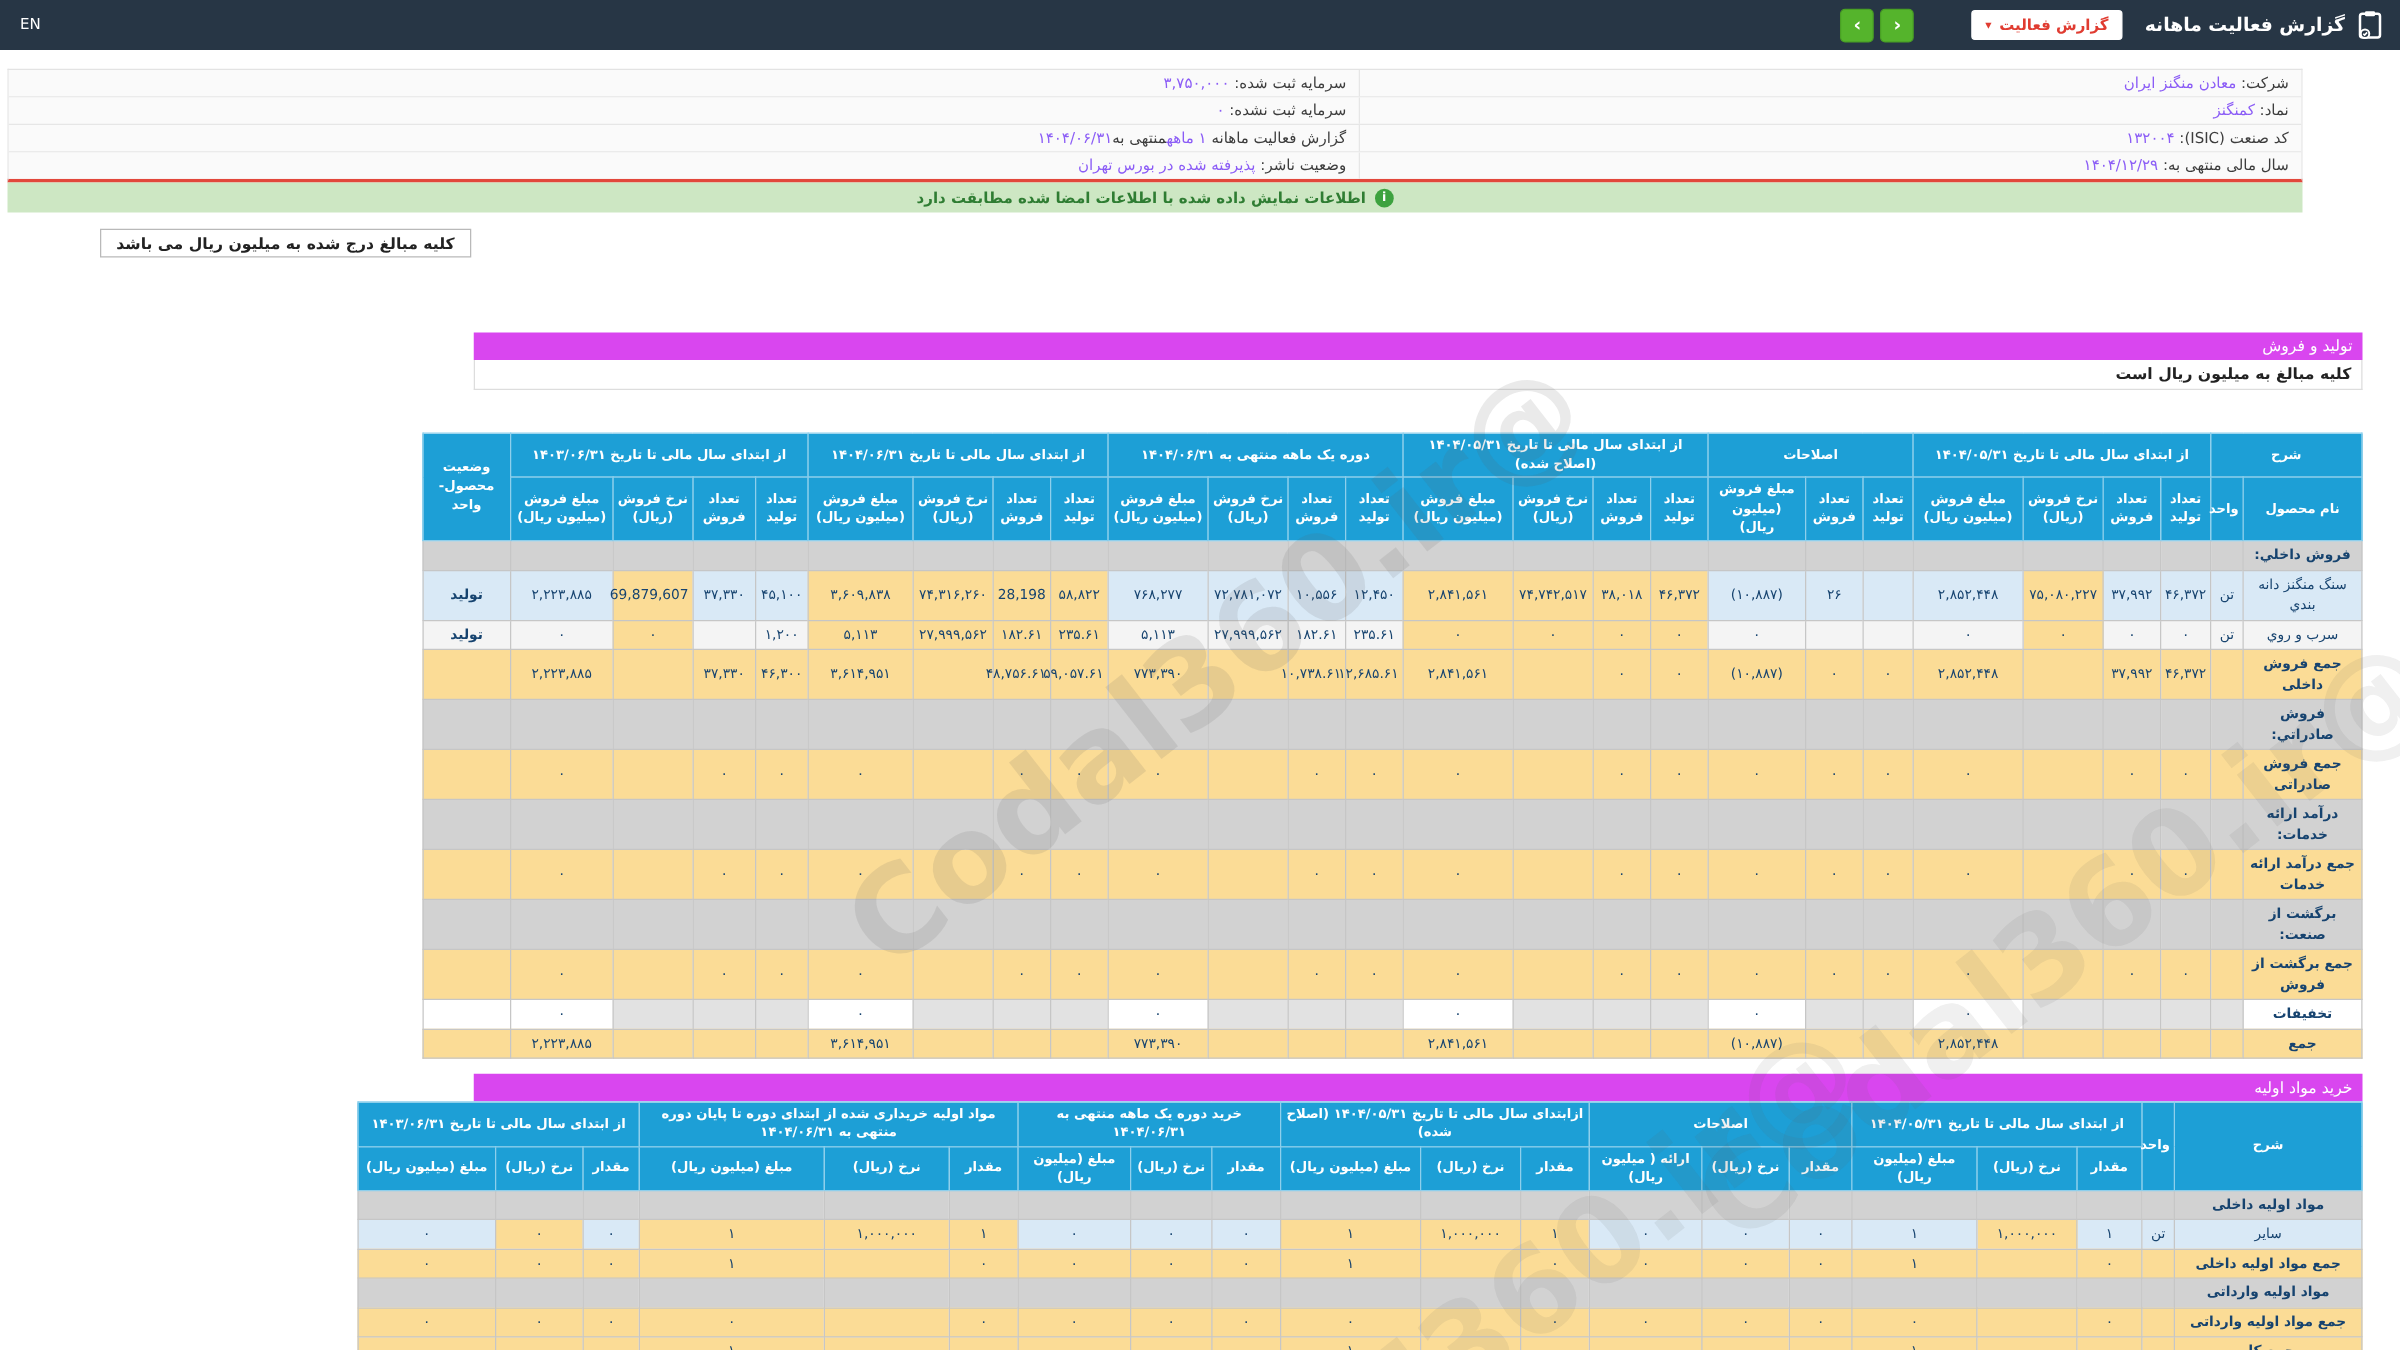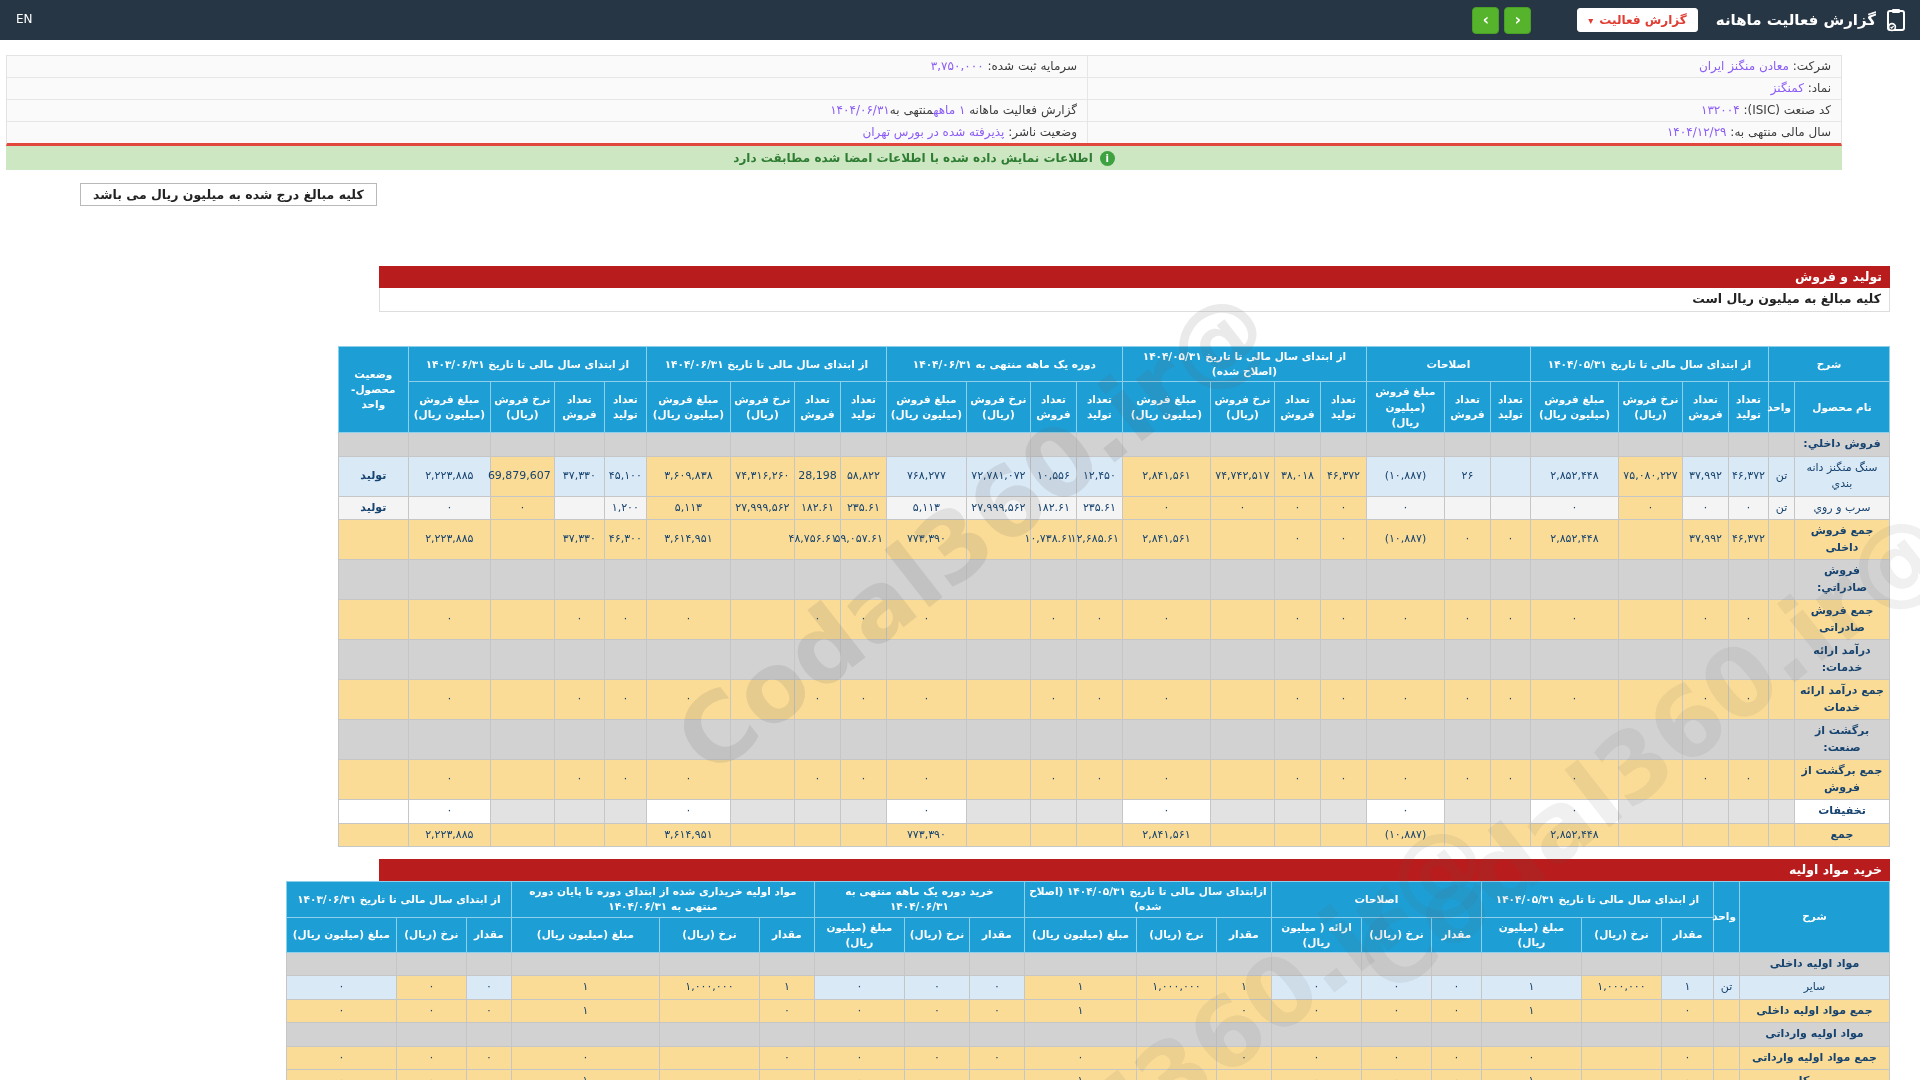--- a/index.html
+++ b/index.html
@@ -31,21 +31,21 @@
   .green-bar { width:1836px; margin:0 78px 0 6px; background:#cde7c3; height:24px;
     display:flex; align-items:center; justify-content:center; gap:7px;
     color:#2f7d33; font-size:12px; font-weight:bold; }
   .i-icon { width:15px; height:15px; border-radius:50%; background:#3da23f; color:#fff;
     font-size:10px; font-weight:bold; display:inline-flex; align-items:center;
     justify-content:center; font-style:normal; }
   .note-box { position:absolute; left:80px; margin-top:13px; border:1px solid #b9b9b9;
     background:#fff; padding:3px 12px; font-size:12.5px; font-weight:bold; color:#222; }
   
   .tables-area { width:1511px; margin:96px 30px 0 0; position:relative; }
-  .sec-bar { background:#b91c1c; color:#fff; font-size:12.5px; font-weight:bold;
+  .sec-bar { background:#d946ef; color:#fff; font-size:12.5px; font-weight:normal;
     padding:3px 8px; height:22px; }
   .sec-sub { background:#fff; border:1px solid #ddd; border-top:none; font-size:12.5px;
     font-weight:bold; color:#222; padding:3px 8px; height:24px; }
   .tbl-gap1 { height:34px; } .tbl-gap2 { height:12px; }
   table.rep { border-collapse:collapse; table-layout:fixed; width:1511px; direction:rtl; }
   table.rep th { background:#1d9fd6; color:#fff; font-size:10.5px; font-weight:bold;
     border:1px solid #8ecfec; padding:2px 3px; text-align:center; line-height:1.45; }
   table.rep td { border:1px solid #c6c6c6; font-size:11px; color:#16436f;
     text-align:center; padding:3px 3px; line-height:1.5; }
   td.deslbl { text-align:right; padding-right:5px; }
@@ -82,20 +82,21 @@
   <span class="lang">EN</span>
 </div>
 
 <div class="info-wrap" id="info-table">
     <div class="info-row">
       <div class="info-cell rc"><span>شرکت:</span> <span class="info-val">معادن منگنز ایران</span></div>
       <div class="info-cell lc"><span>سرمایه ثبت شده:</span> <span class="info-val">۳,۷۵۰,۰۰۰</span></div>
     </div>
     <div class="info-row">
       <div class="info-cell rc"><span>نماد:</span> <span class="info-val">کمنگنز</span></div>
+      <div class="info-cell lc"><span>سرمایه ثبت نشده:</span> <span class="info-val">۰</span></div>
     </div>
     <div class="info-row">
       <div class="info-cell rc"><span>کد صنعت (ISIC):</span> <span class="info-val">۱۳۲۰۰۴</span></div>
       <div class="info-cell lc"><span>گزارش فعالیت ماهانه</span> <span class="info-val">۱ ماهه</span><span>منتهی به</span><span class="info-val">۱۴۰۴/۰۶/۳۱</span></div>
     </div>
     <div class="info-row">
       <div class="info-cell rc"><span>سال مالی منتهی به:</span> <span class="info-val">۱۴۰۴/۱۲/۲۹</span></div>
       <div class="info-cell lc"><span>وضعیت ناشر:</span> <span class="info-val">پذیرفته شده در بورس تهران</span></div>
     </div>
   </div>

